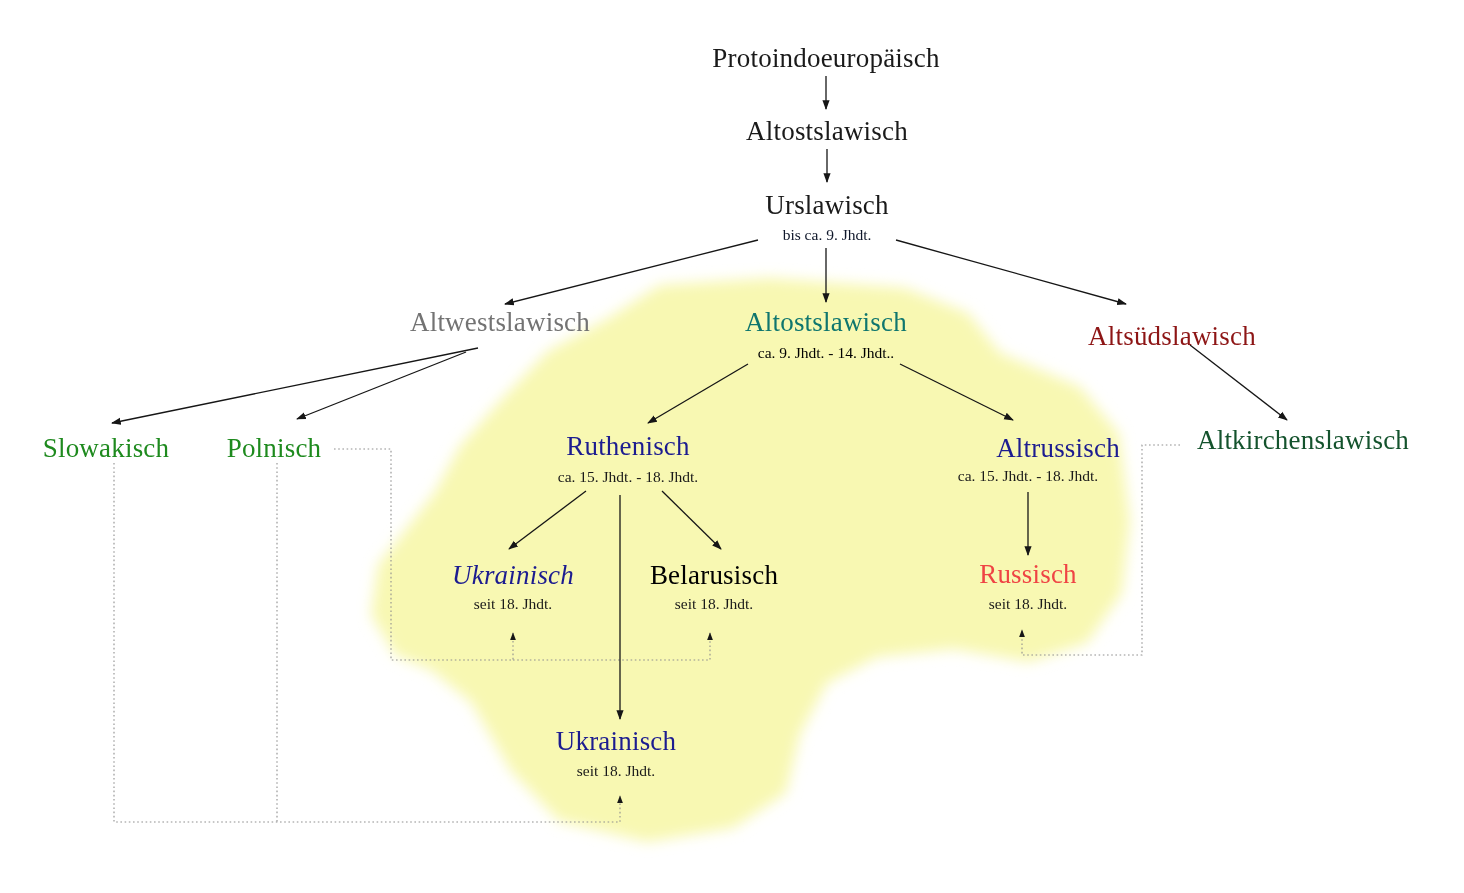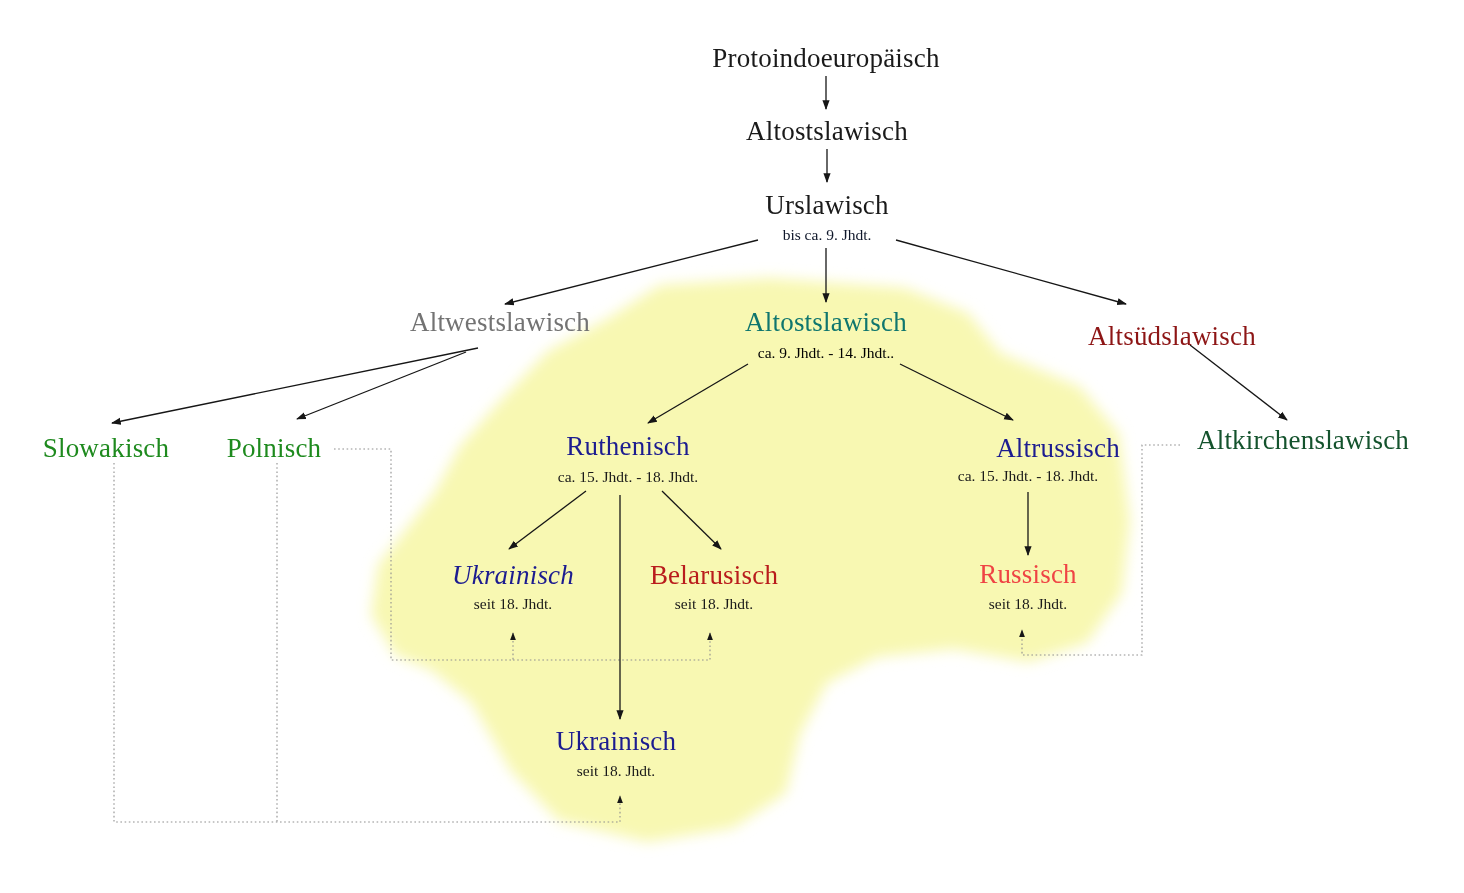--- a/index.html
+++ b/index.html
@@ -83,20 +83,20 @@
       <div class="node-label" style="left: 1156px; top: 336px; color: rgb(141, 21, 21); margin-left: 16px;">Altsüdslawisch</div>
       <div class="node-label" style="left: 106px; top: 448px; color: rgb(30, 138, 30);">Slowakisch</div>
       <div class="node-label" style="left: 274px; top: 448px; color: rgb(30, 138, 30);">Polnisch</div>
       <div class="node-label" style="left: 628px; top: 446px; color: rgb(28, 28, 144);">Ruthenisch</div>
       <div class="node-sub" style="left: 628px; top: 477px; color: rgb(26, 26, 26);">ca. 15. Jhdt. - 18. Jhdt.</div>
       <div class="node-label" style="left: 1028px; top: 448px; color: rgb(28, 28, 144); margin-left: 30px;">Altrussisch</div>
       <div class="node-sub" style="left: 1028px; top: 476px; color: rgb(26, 26, 26);">ca. 15. Jhdt. - 18. Jhdt.</div>
       <div class="node-label" style="left: 1303px; top: 440px; color: #14532d;">Altkirchenslawisch</div>
       <div class="node-label" style="left: 513px; top: 575px; color: rgb(28, 28, 144); font-style: italic;">Ukrainisch</div>
       <div class="node-sub" style="left: 513px; top: 604px; color: rgb(26, 26, 26);">seit 18. Jhdt.</div>
-      <div class="node-label" style="left: 714px; top: 575px; color: #b91c1c;">Belarusisch</div>
+      <div class="node-label" style="left: 714px; top: 575px; color: #000000;">Belarusisch</div>
       <div class="node-sub" style="left: 714px; top: 604px; color: rgb(26, 26, 26);">seit 18. Jhdt.</div>
       <div class="node-label" style="left: 1028px; top: 574px; color: #ef4444;">Russisch</div>
       <div class="node-sub" style="left: 1028px; top: 604px; color: rgb(26, 26, 26);">seit 18. Jhdt.</div>
       <div class="node-label" style="left: 616px; top: 741px; color: rgb(28, 28, 144);">Ukrainisch</div>
       <div class="node-sub" style="left: 616px; top: 771px; color: rgb(26, 26, 26);">seit 18. Jhdt.</div>
     </div>
 </div>
 
 </body></html>

